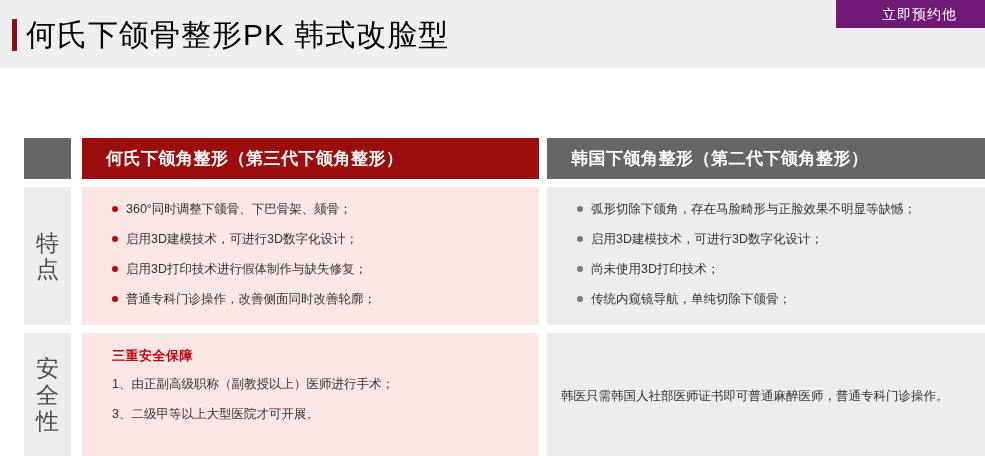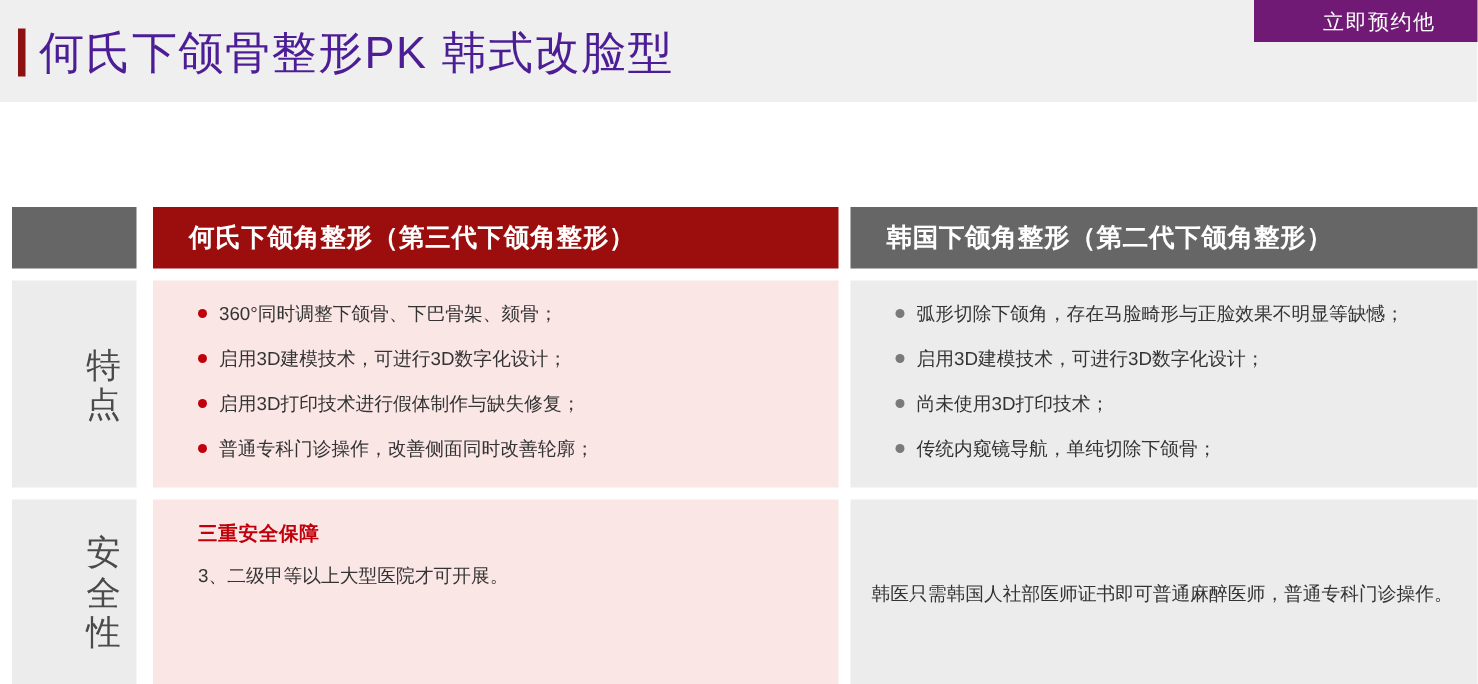--- a/index.html
+++ b/index.html
@@ -47,47 +47,46 @@
     align-items: center;
   }
   .title-accent {
     width: 5px;
     height: 32px;
     background: #8b1113;
     margin-right: 9px;
   }
   .page-title {
     font-size: 30px;
-    color: #4c1d95;
+    color: #000000;
     letter-spacing: 1px;
     white-space: nowrap;
     font-weight: normal;
   }
 
   
   .table {
     position: absolute;
     left: 0;
     top: 138px;
     width: 985px;
   }
   .trow {
     display: flex;
     align-items: stretch;
     margin-bottom: 8px;
   }
   .rowlabel {
     width: 47px;
-    margin-left: 8px;
+    margin-left: 24px;
     flex: 0 0 47px;
     display: flex;
     align-items: center;
     justify-content: center;
-    text-align: right;
-    padding-left: 36px;
+    text-align: center;
   }
   .rowlabel-text {
     font-size: 23px;
     color: #4a4a4a;
     line-height: 1.15;
     width: 26px;
     word-break: break-all;
     letter-spacing: 0px;
   }
   .cell {
@@ -277,20 +276,21 @@
   </div>
 
   <div class="trow body-row row-safety">
     <div class="rowlabel">
       <div class="rowlabel-text">安全性</div>
     </div>
     <div class="cell cell-left">
       <div class="panel-left">
         <div class="safety-heading">三重安全保障</div>
         <ul class="safety-list">
+          <li>1、由正副高级职称（副教授以上）医师进行手术；</li>
           <li>3、二级甲等以上大型医院才可开展。</li>
         </ul>
       </div>
     </div>
     <div class="cell cell-right">
       <div class="panel-right">
         <div class="right-safety-text">韩医只需韩国人社部医师证书即可普通麻醉医师，普通专科门诊操作。</div>
       </div>
     </div>
   </div>

